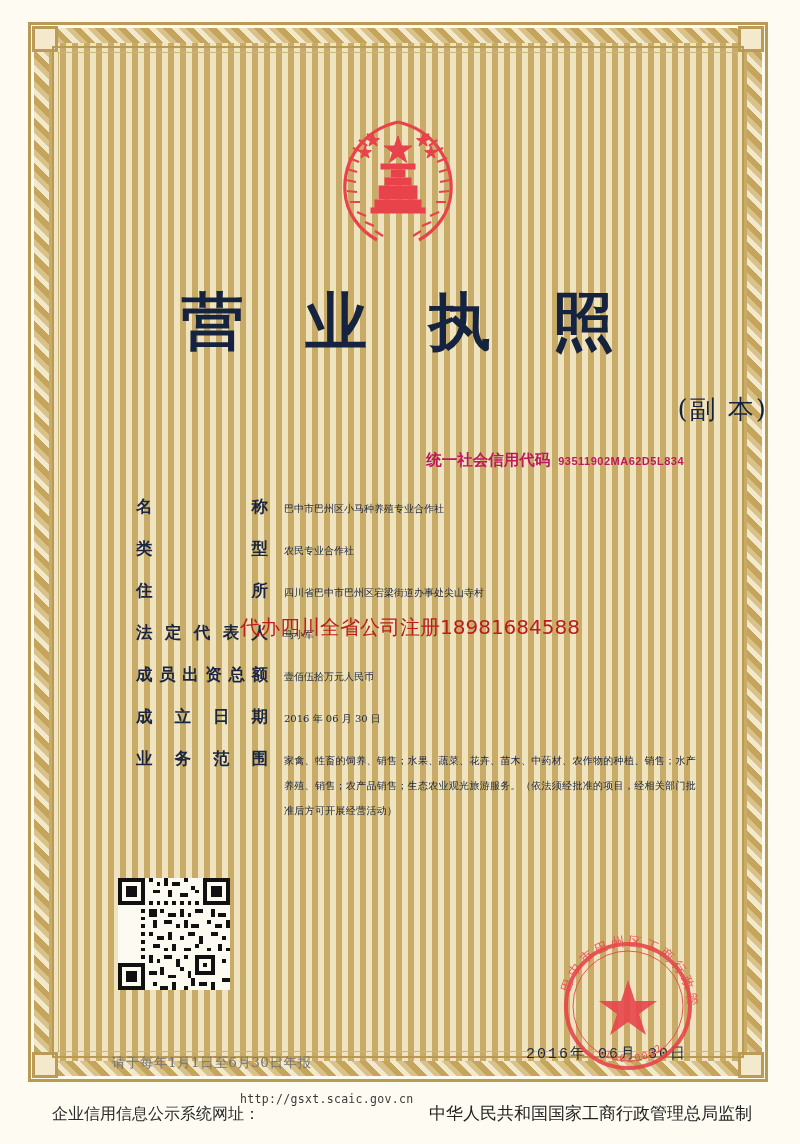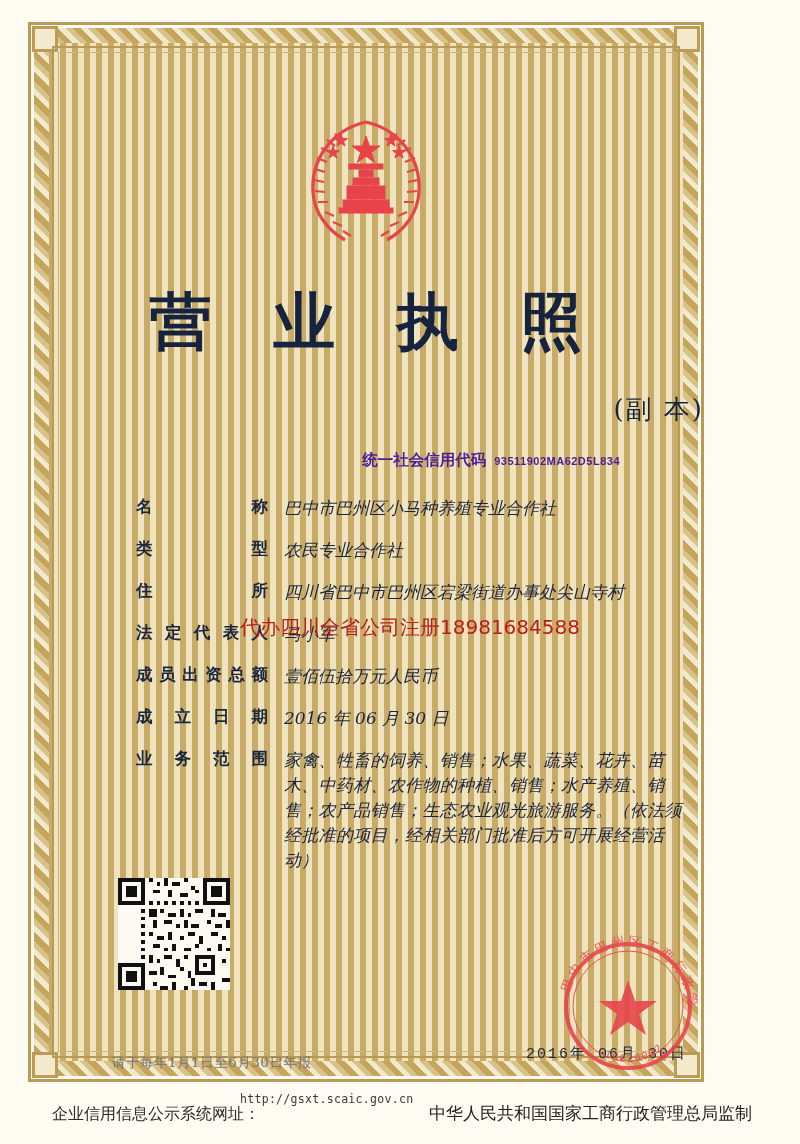--- a/index.html
+++ b/index.html
@@ -18,21 +18,21 @@
   
   .page {
     position: absolute;
     inset: 0;
     background: #fdfbf2;
   }
   .cert {
     position: absolute;
     left: 28px;
     top: 22px;
-    width: 676px;
+    width: 740px;
     height: 1060px;
     background: #fdfaef;
     box-sizing: border-box;
   }
   
   .band-outer {
     position: absolute;
     inset: 0;
     border: 3px solid #b99a54;
     box-sizing: border-box;
@@ -118,21 +118,21 @@
     letter-spacing: 2px;
   }
 
   
   .credit-row {
     position: absolute;
     right: 84px;
     top: 428px;
     font-family: "DejaVu Serif", serif;
     font-size: 15.5px;
-    color: #4c1d95;
+    color: #be185d;
     display: flex;
     align-items: baseline;
     gap: 8px;
     font-weight: bold;
   }
   .credit-row .code {
     font-family: Liberation Sans, sans-serif;
     font-size: 11px;
     letter-spacing: 0.5px;
     font-weight: bold;
@@ -155,25 +155,24 @@
   .row .label {
     width: 132px;
     flex: none;
     font-size: 16.5px;
     font-weight: bold;
     display: flex;
     justify-content: space-between;
   }
   .row .label span { display: inline-block; }
   .row .value {
-    font-size: 17px;
+    font-size: 10px;
     line-height: 25px;
     flex: 1;
     padding-left: 16px;
-    font-style: italic;
   }
   .row.compact .value { letter-spacing: 0.3px; }
 
   
   .qr {
     position: absolute;
     left: 90px;
     top: 856px;
     width: 112px;
     height: 112px;

